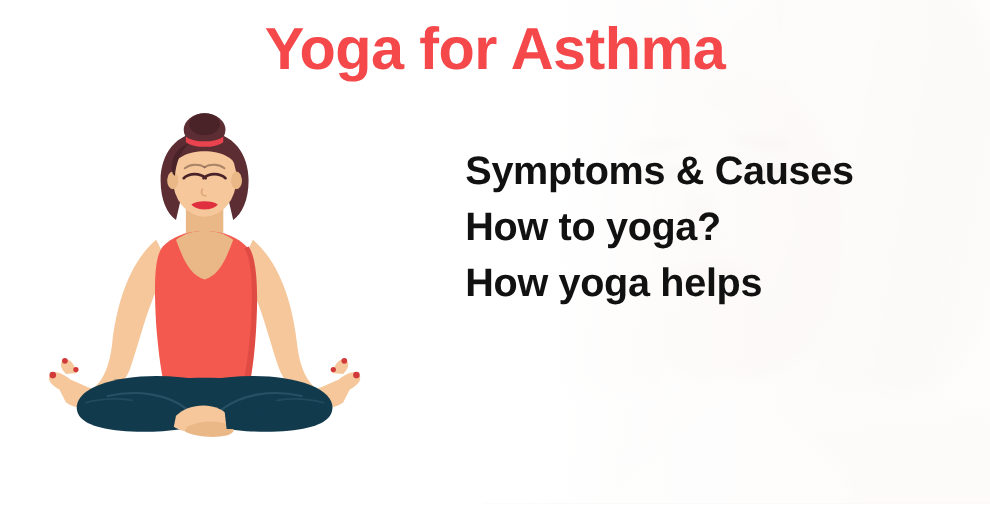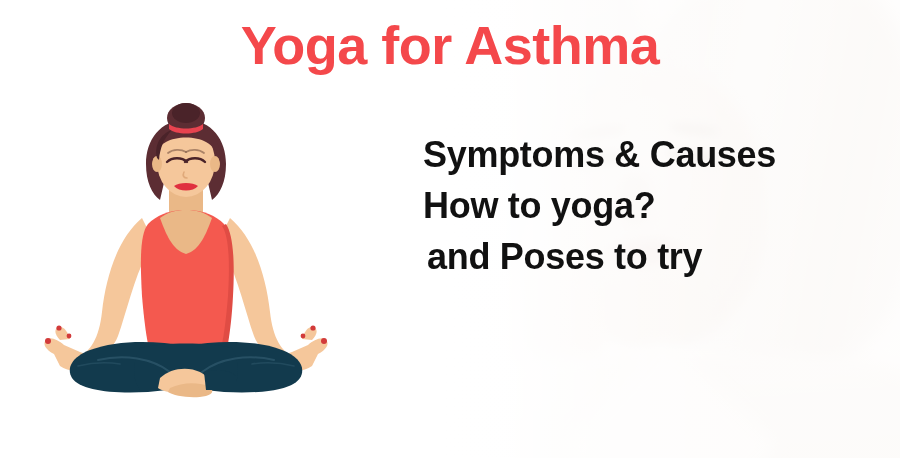--- a/index.html
+++ b/index.html
@@ -335,16 +335,16 @@
 
       <path d="M168 272 C 180 268, 194 270, 200 276 L 200 290 L 170 290 Z" fill="#123a4d"></path>
     </svg>
   </div>
 
   <div class="title">Yoga for Asthma</div>
 
   <div class="subhead">
     <div class="line">Symptoms &amp; Causes</div>
     <div class="line">How to yoga?</div>
-    <div class="line indent">and Poses to try</div>
+    <div class="line">How yoga helps</div>
   </div>
 
 </div>
 
 </body></html>

